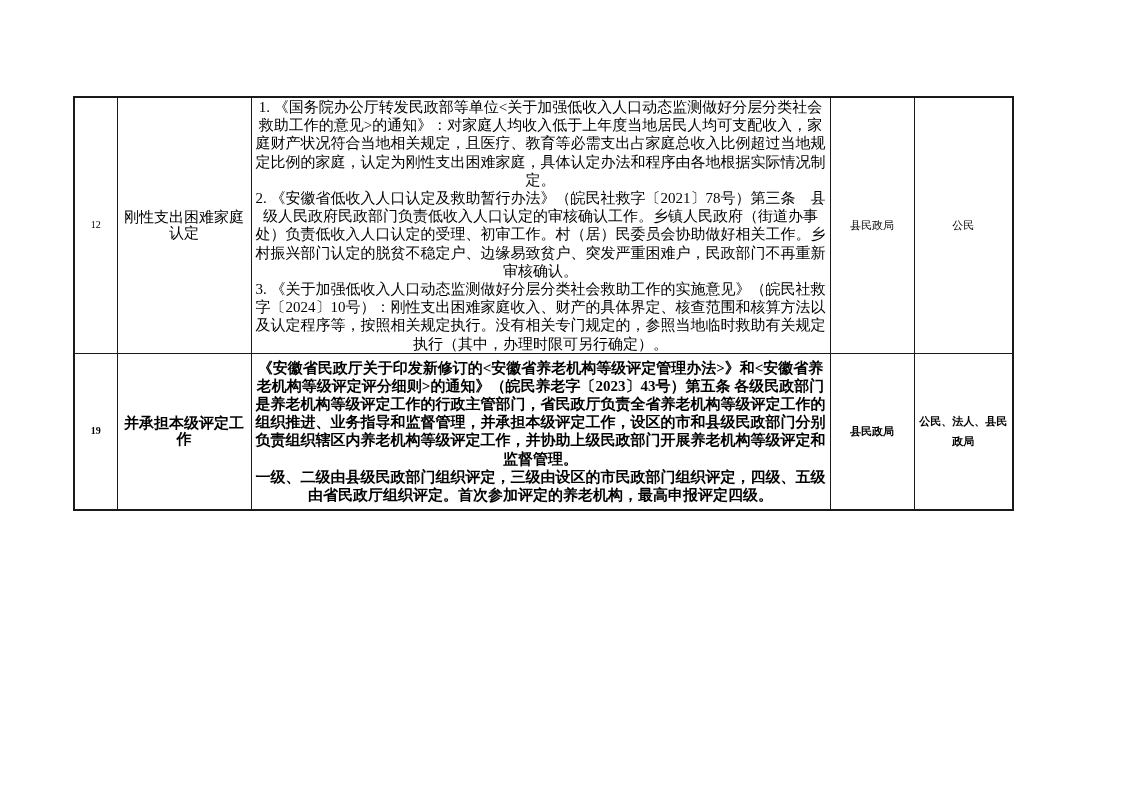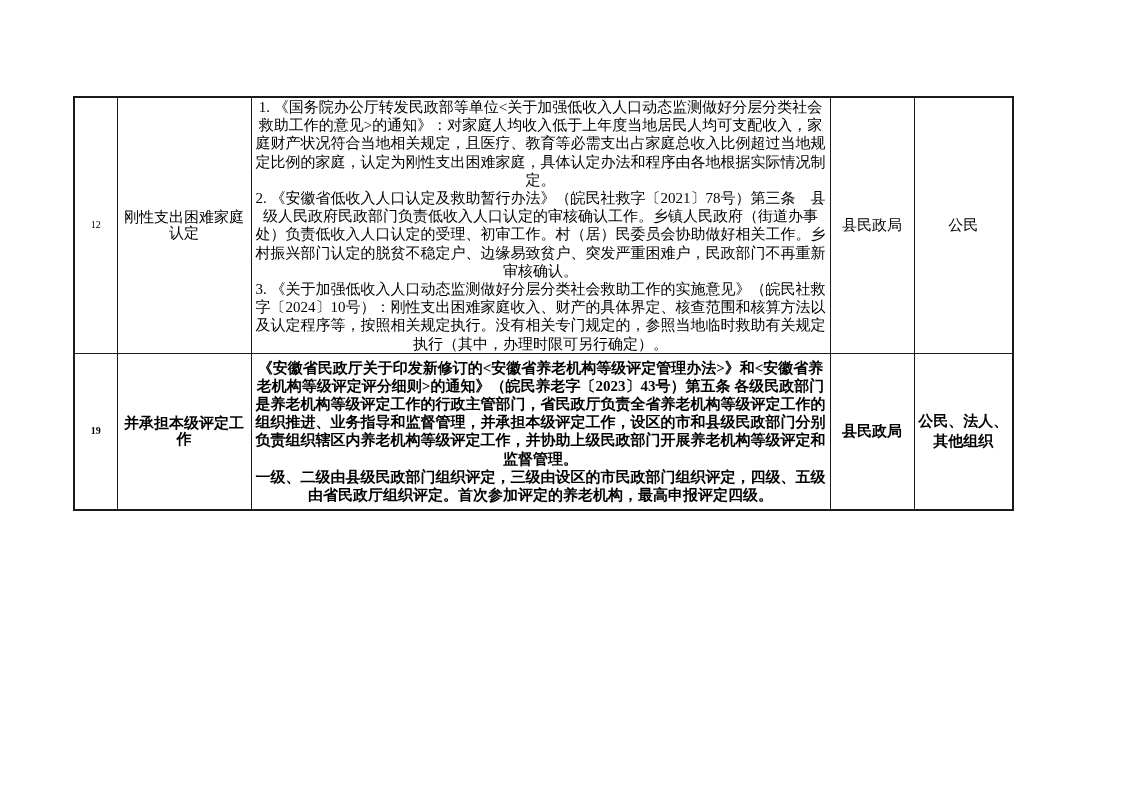--- a/index.html
+++ b/index.html
@@ -45,21 +45,21 @@
     padding: 0 4px;
   }
   .c-basis {
     font-size: 15px;
     line-height: 18.2px;
     text-align: left;
     white-space: pre-wrap;
     padding: 1px 4px;
   }
   .c-dept, .c-aud {
-    font-size: 15px;
+    font-size: 11px;
     line-height: 20px;
     padding: 0 4px;
   }
 </style>
 </head>
 <body>
 
 <div class="page">
   <table class="sheet-table">
     <colgroup>
@@ -78,17 +78,17 @@
 3. 《关于加强低收入人口动态监测做好分层分类社会救助工作的实施意见》（皖民社救字〔2024〕10号）：刚性支出困难家庭收入、财产的具体界定、核查范围和核算方法以及认定程序等，按照相关规定执行。没有相关专门规定的，参照当地临时救助有关规定执行（其中，办理时限可另行确定）。</td>
         <td class="c-dept">县民政局</td>
         <td class="c-aud">公民</td>
       </tr>
       <tr class="row-13">
         <td class="c-seq">19</td>
         <td class="c-name">并承担本级评定工作</td>
         <td class="c-basis">《安徽省民政厅关于印发新修订的&lt;安徽省养老机构等级评定管理办法&gt;》和&lt;安徽省养老机构等级评定评分细则&gt;的通知》（皖民养老字〔2023〕43号）第五条 各级民政部门是养老机构等级评定工作的行政主管部门，省民政厅负责全省养老机构等级评定工作的组织推进、业务指导和监督管理，并承担本级评定工作，设区的市和县级民政部门分别负责组织辖区内养老机构等级评定工作，并协助上级民政部门开展养老机构等级评定和监督管理。
 一级、二级由县级民政部门组织评定，三级由设区的市民政部门组织评定，四级、五级由省民政厅组织评定。首次参加评定的养老机构，最高申报评定四级。</td>
         <td class="c-dept">县民政局</td>
-        <td class="c-aud">公民、法人、其他组织</td>
+        <td class="c-aud">公民、法人、县民政局</td>
       </tr>
     </tbody>
   </table>
 </div>
 
 </body></html>

